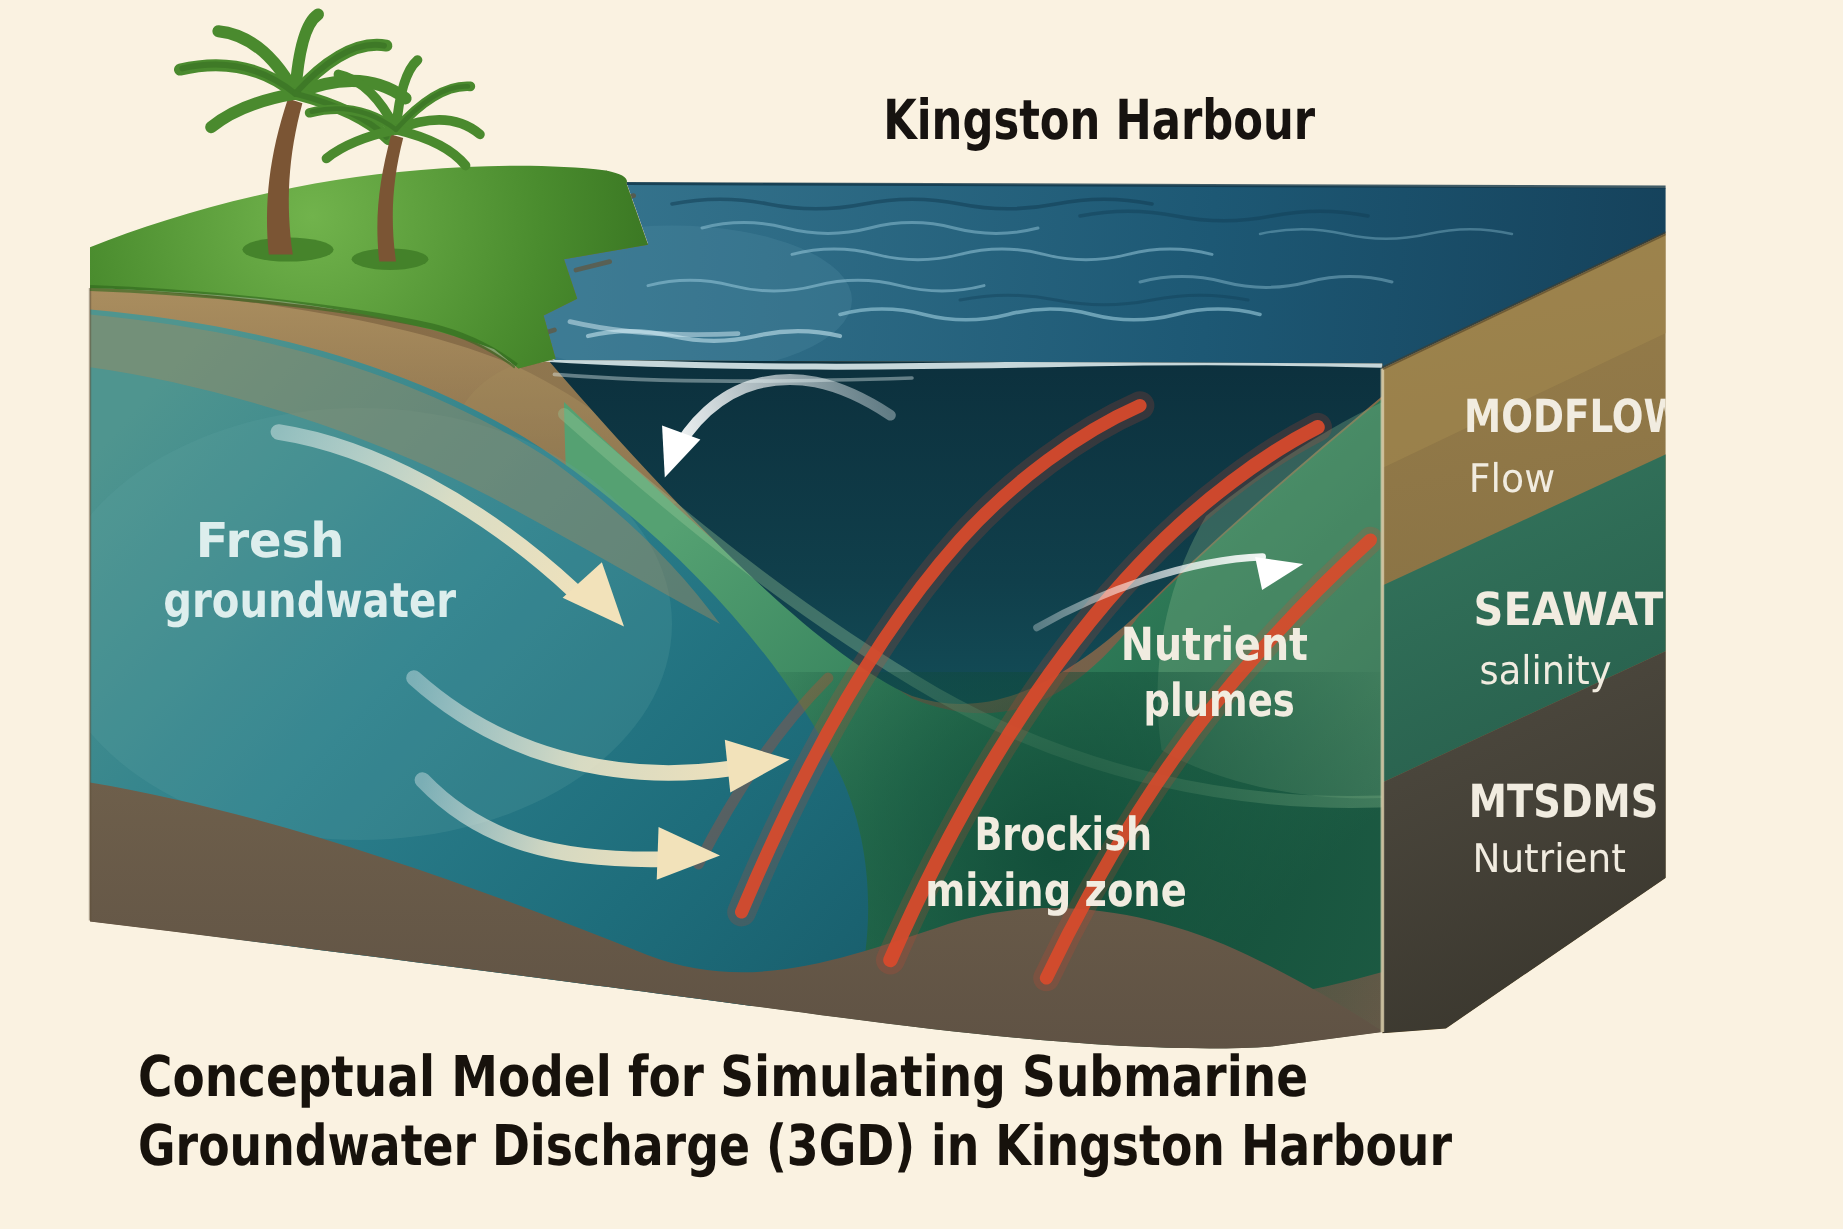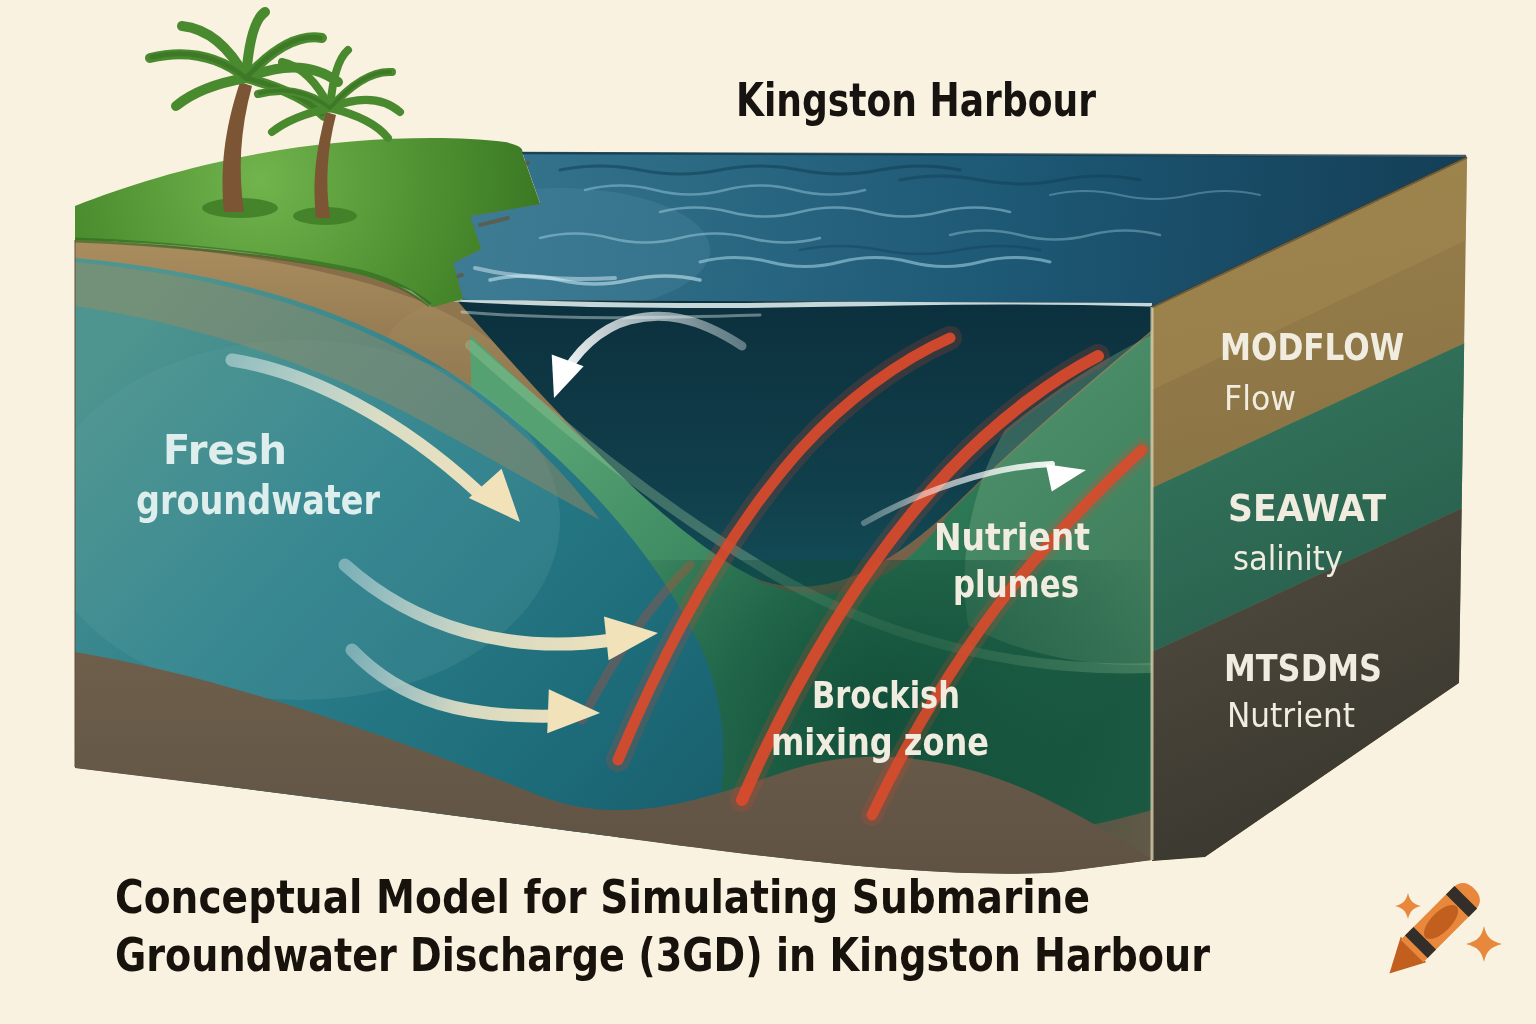--- a/index.html
+++ b/index.html
@@ -1,16 +1,16 @@
 <!DOCTYPE html>
 <html><head>
 <meta charset="utf-8">
 <style>
   html,body{margin:0;padding:0;background:#faf2e1;}
-  .stage{width:1536px;height:1024px;position:relative;overflow:hidden;margin:0;
+  .stage{width:1388px;height:1024px;position:relative;overflow:hidden;margin:0;
          font-family:"DejaVu Sans", sans-serif;}
   svg{display:block;}
   text{font-family:"DejaVu Sans", sans-serif;}
   .title-text{font-weight:bold;fill:#171310;}
   .caption-text{font-weight:bold;fill:#17120c;}
   .wlabel{fill:#f1ece0;}
   .wlabel-b{fill:#f1ece0;font-weight:bold;}
   .gwlabel{fill:#ddeeed;font-weight:bold;}
 </style>
 </head>

